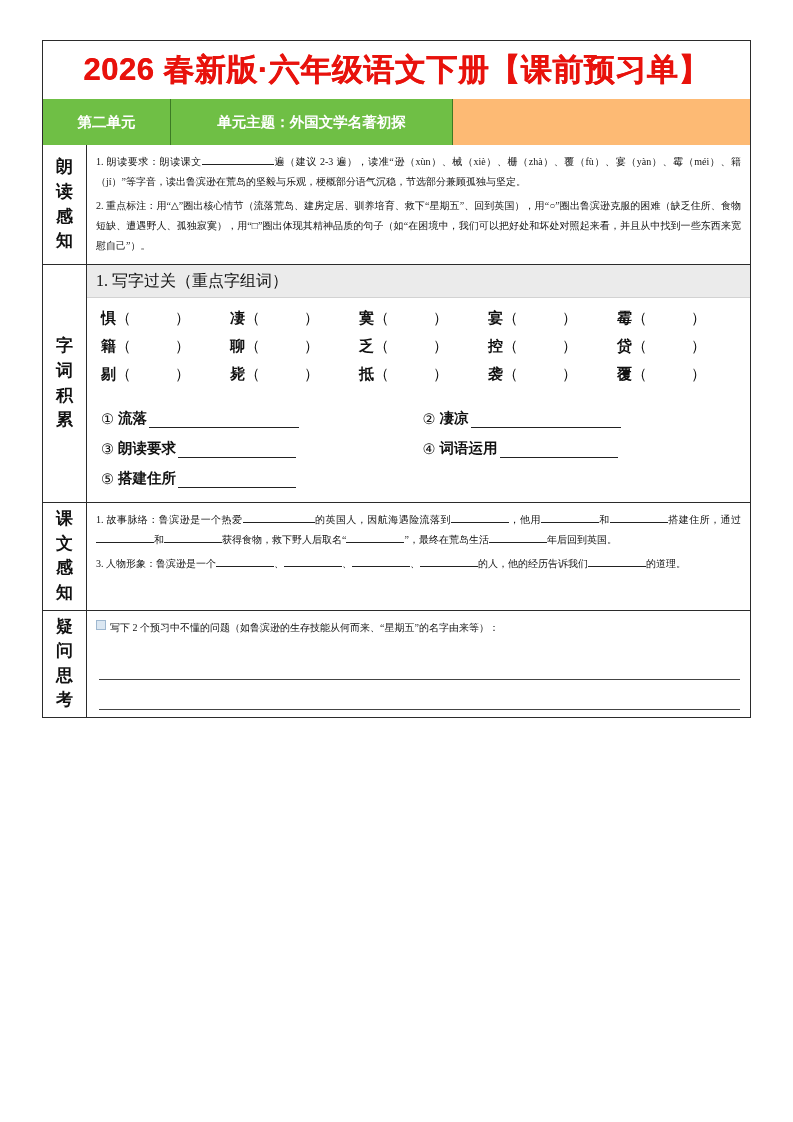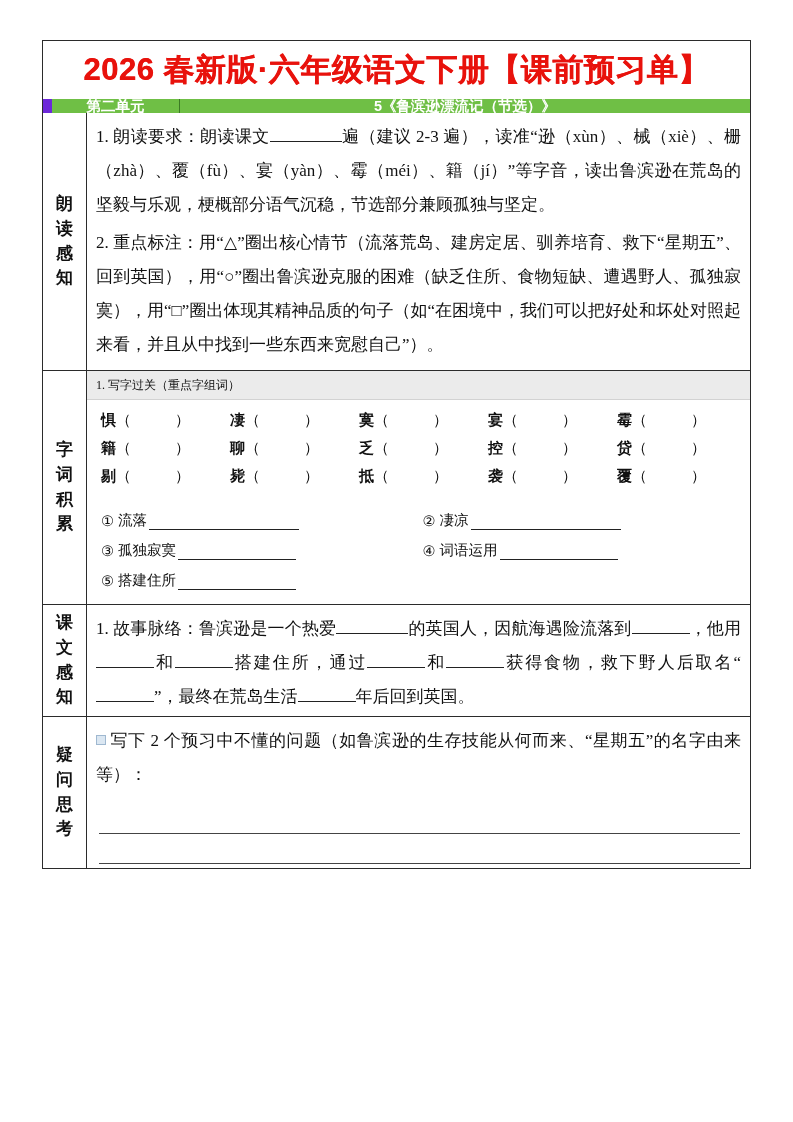--- a/index.html
+++ b/index.html
@@ -41,26 +41,25 @@
     font-size: 31px;
     letter-spacing: 0.5px;
     white-space: nowrap;
     font-family: "Liberation Sans", "DejaVu Sans", sans-serif;
     text-shadow: 0.5px 0 0 #e8120c;
   }
 
   
   .green-bar {
     display: flex;
-    height: 14px;
-    background: #6d28d9;
+    height: 46px;
+    background: #fdba74;
     border-left: 1.5px solid #2b2b2b;
     border-right: 1.5px solid #2b2b2b;
     box-sizing: border-box;
-    padding-left: 9px;
   }
   .green-cell {
     display: flex;
     align-items: center;
     justify-content: center;
     color: #ffffff;
     font-weight: bold;
     font-size: 14.5px;
     font-family: "Liberation Sans", "DejaVu Sans", sans-serif;
     white-space: nowrap;
@@ -103,39 +102,39 @@
   .side-label span { display: block; }
 
   .cell-body {
     flex: 1;
     box-sizing: border-box;
     min-width: 0;
   }
 
   
   .para {
-    font-size: 17px;
+    font-size: 10px;
     line-height: 2.0;
     padding: 2px 9px 2px 9px;
     text-align: justify;
     text-justify: inter-ideograph;
   }
 
   .blank {
     display: inline-block;
     border-bottom: 1px solid #222;
     vertical-align: baseline;
   }
   .b-md { width: 58px; }
   .b-lg { width: 72px; }
 
   
   .subhead {
     background: #ebebeb;
-    font-size: 12px;
+    font-size: 16px;
     padding: 6px 9px 5px 9px;
     border-bottom: 1px solid #d2d2d2;
   }
 
   
   .charblock {
     padding: 7px 4px 9px 14px;
   }
   .charrow {
     display: flex;
@@ -151,21 +150,21 @@
 
   
   .vocabblock { padding: 6px 6px 8px 14px; }
   .vrow {
     display: flex;
     font-size: 14.5px;
     padding: 5px 0 6px 0;
   }
   .vitem { width: 50%; white-space: nowrap; display: flex; align-items: flex-end; }
   .vitem .num { margin-right: 4px; }
-  .vitem .wd { margin-right: 2px; }
+  .vitem .wd { margin-right: 2px; font-weight: bold; }
   .vitem .vline {
     display: inline-block;
     border-bottom: 1px solid #222;
     height: 13px;
     width: 150px;
   }
 
   
   .qlines { padding: 10px 10px 4px 12px; }
   .qline {
@@ -187,21 +186,21 @@
 <body>
 
 <div class="page">
 
   <div class="title-bar">
     <div class="title-text">2026 春新版·六年级语文下册【课前预习单】</div>
   </div>
 
   <div class="green-bar">
     <div class="green-cell gc-unit">第二单元</div>
-    <div class="green-cell gc-lesson">5《鲁滨逊漂流记（节选）》</div>
+    <div class="green-cell gc-theme">单元主题：外国文学名著初探</div>
   </div>
 
   <div class="tbl">
 
     <div class="row">
       <div class="side-label">
         <span>朗</span>
         <span>读</span>
         <span>感</span>
         <span>知</span>
@@ -257,21 +256,21 @@
             </div>
             <div class="vitem">
               <span class="num">②</span>
               <span class="wd">凄凉</span>
               <span class="vline"></span>
             </div>
           </div>
           <div class="vrow">
             <div class="vitem">
               <span class="num">③</span>
-              <span class="wd">孤独寂寞</span>
+              <span class="wd">朗读要求</span>
               <span class="vline" style="width:118px;"></span>
             </div>
             <div class="vitem">
               <span class="num">④</span>
               <span class="wd">词语运用</span>
               <span class="vline" style="width:118px;"></span>
             </div>
           </div>
           <div class="vrow">
             <div class="vitem">
@@ -291,20 +290,21 @@
         <span>课</span>
         <span>文</span>
         <span>感</span>
         <span>知</span>
       </div>
       <div class="cell-body">
 
         <div class="para" style="padding-top:7px;"><span>1. 故事脉络：鲁滨逊是一个热爱</span><span class="blank b-lg"></span><span>的英国人，因航海遇险流落到</span><span class="blank b-md"></span><span>，他用</span><span class="blank b-md"></span><span>和</span><span class="blank b-md"></span><span>搭建住所，通过</span><span class="blank b-md"></span><span>和</span><span class="blank b-md"></span><span>获得食物，救下野人后取名“</span><span class="blank b-md"></span><span>”，最终在荒岛生活</span><span class="blank b-md"></span><span>年后回到英国。</span></div>
 
 
+        <div class="para" style="padding-bottom:8px;"><span>3. 人物形象：鲁滨逊是一个</span><span class="blank b-md"></span><span>、</span><span class="blank b-md"></span><span>、</span><span class="blank b-md"></span><span>、</span><span class="blank b-md"></span><span>的人，他的经历告诉我们</span><span class="blank b-md"></span><span>的道理。</span></div>
 
       </div>
     </div>
 
     <div class="row">
       <div class="side-label">
         <span>疑</span>
         <span>问</span>
         <span>思</span>
         <span>考</span>

